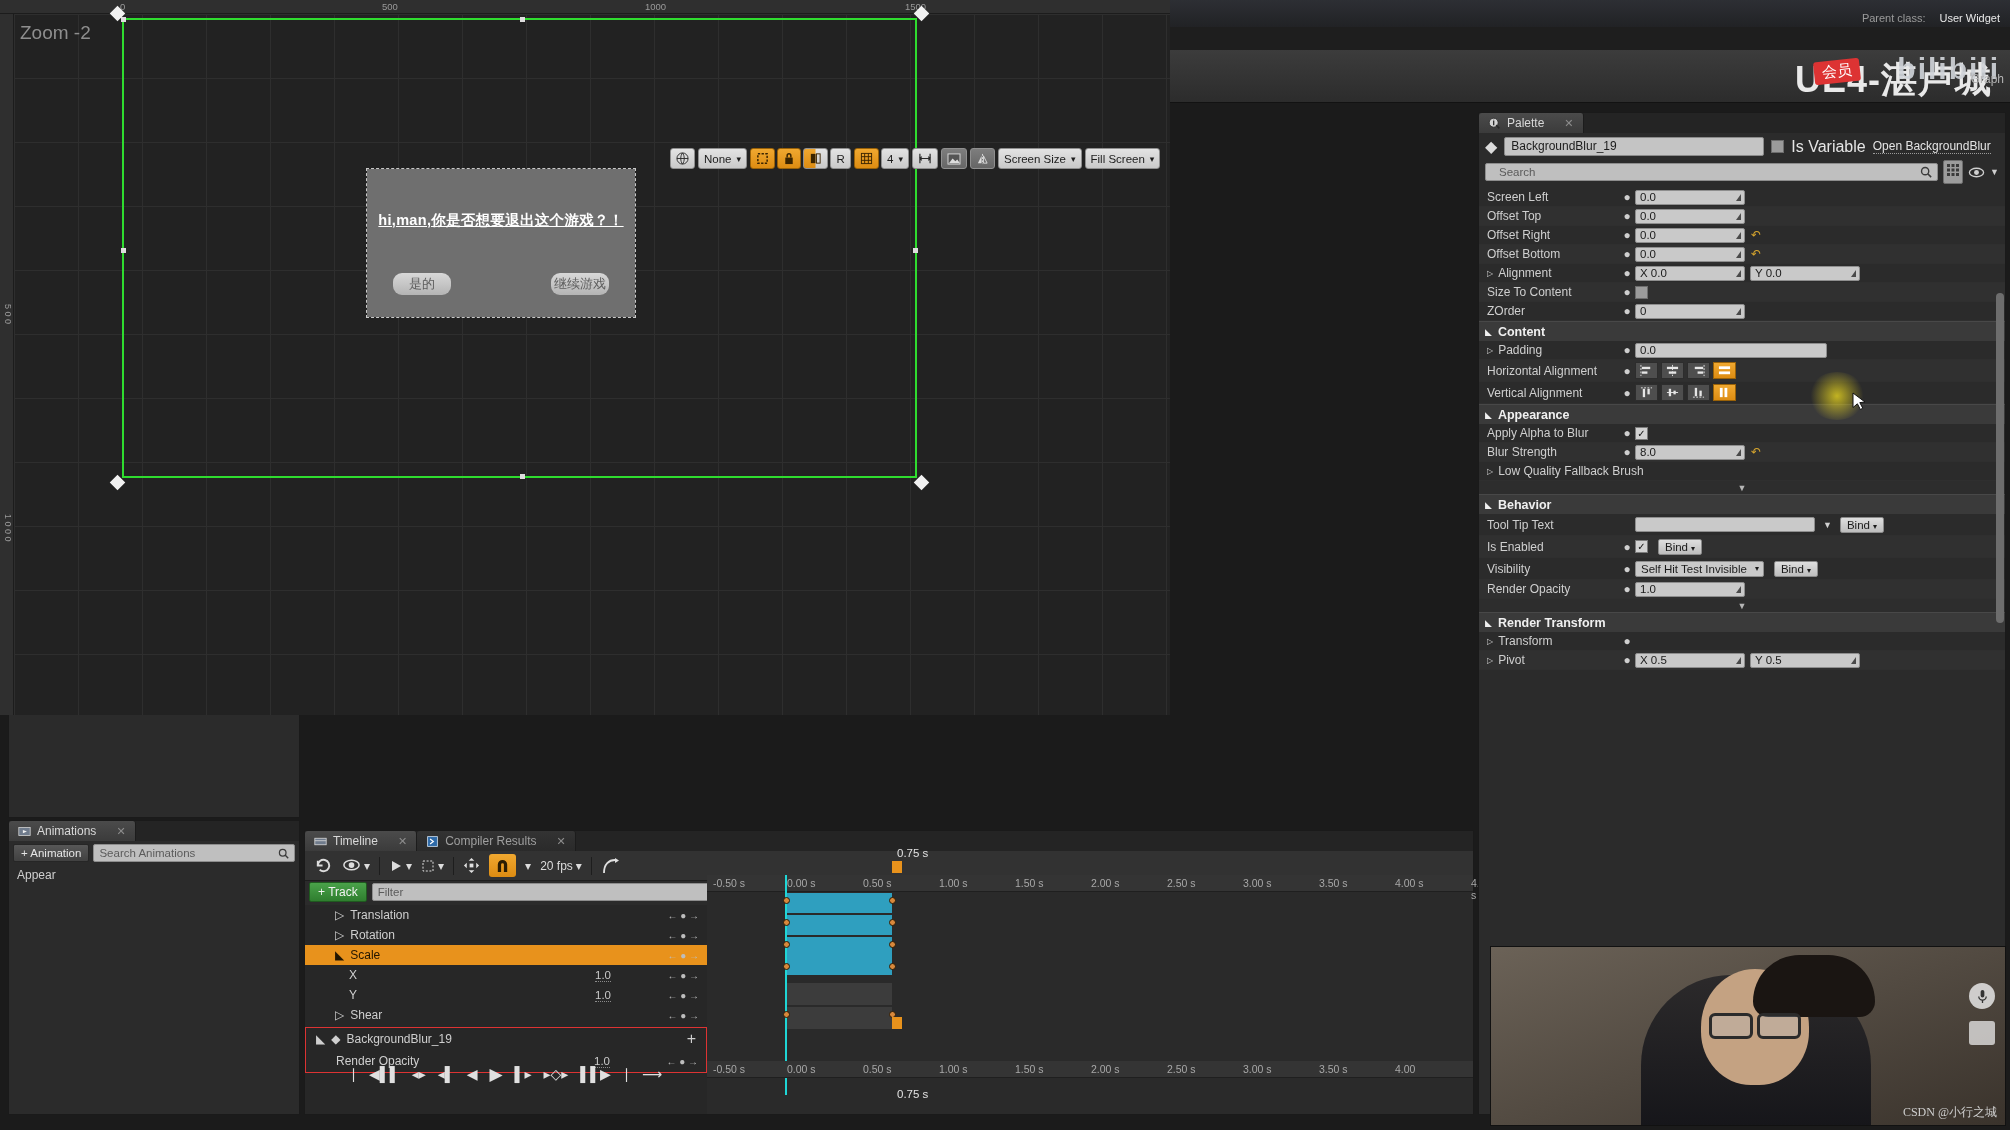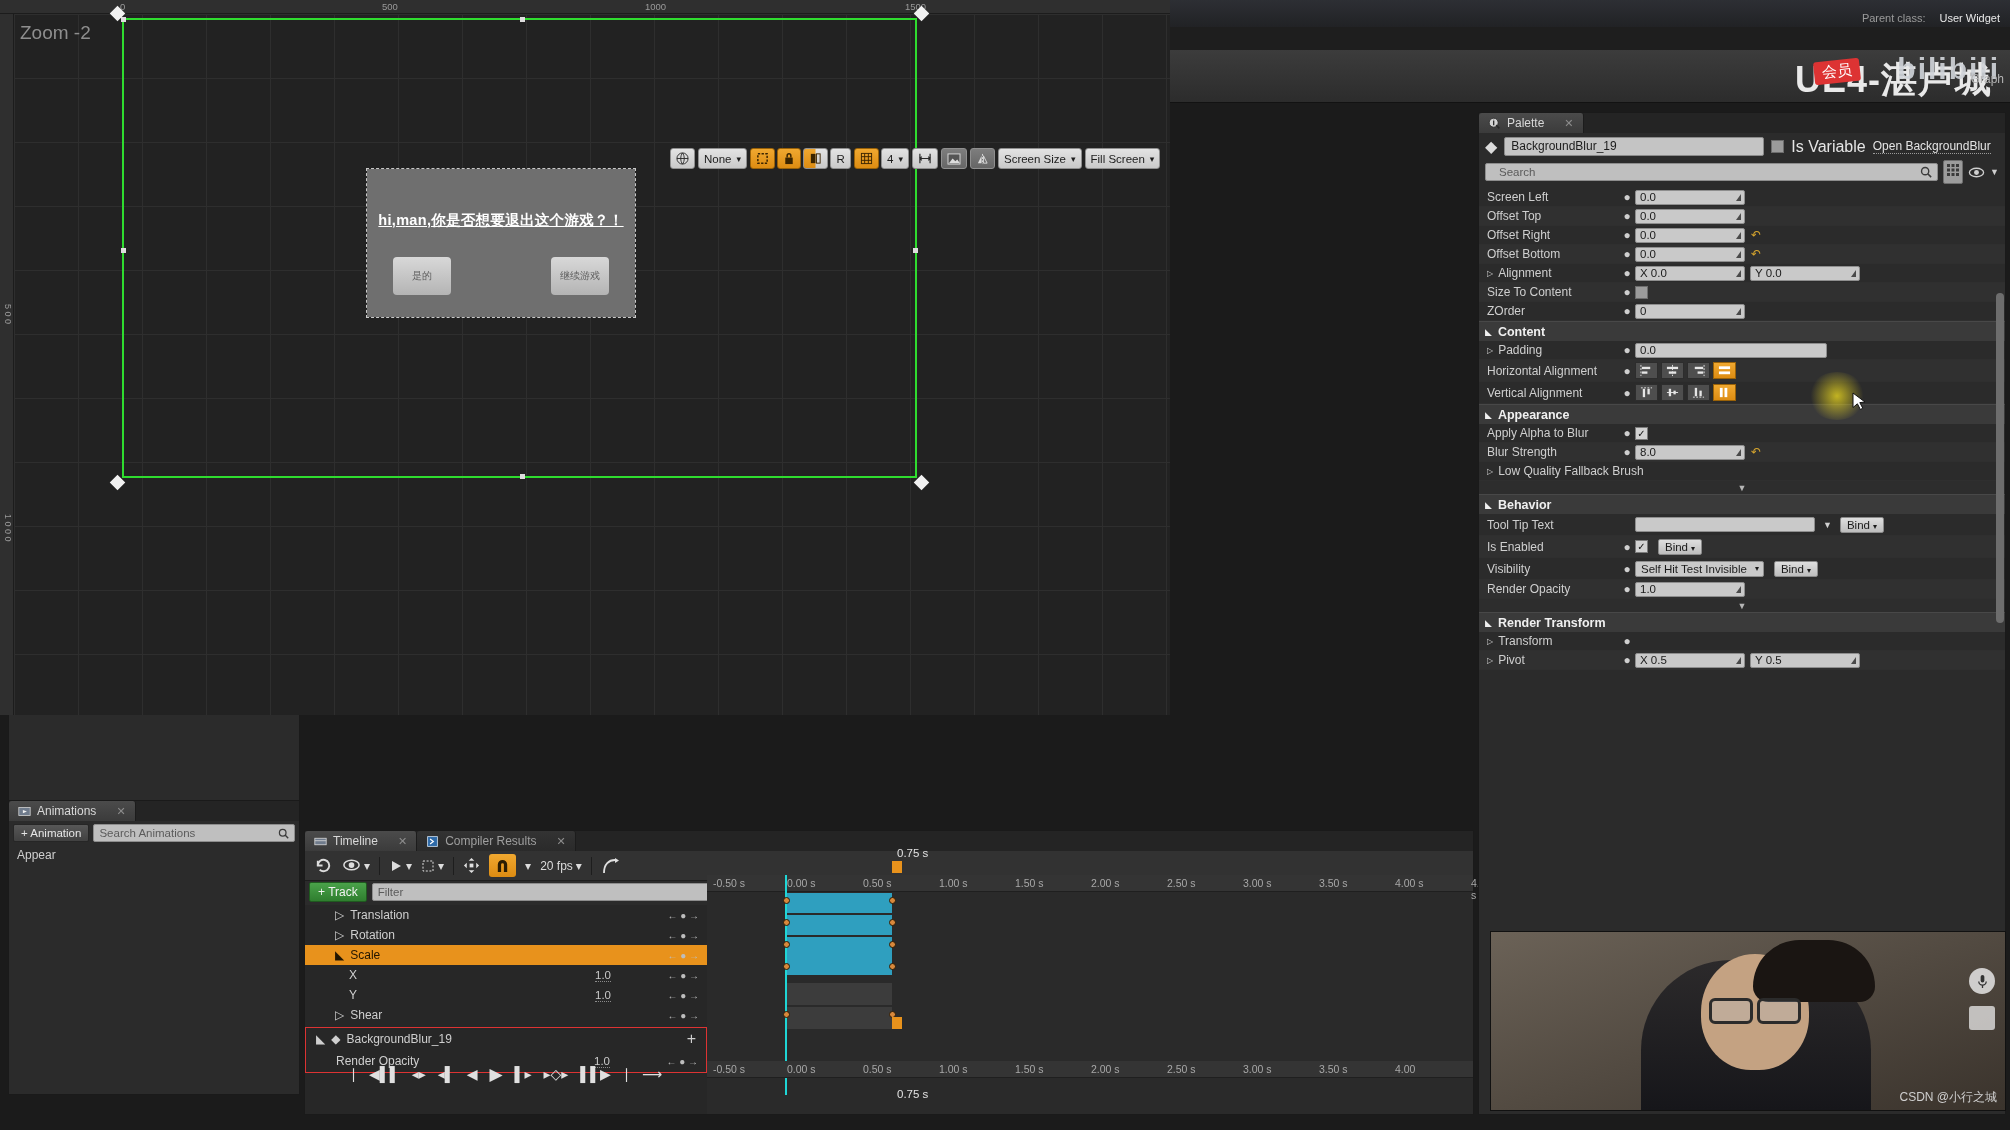--- a/index.html
+++ b/index.html
@@ -87,21 +87,21 @@
   #hierarchy { left:8px; top:466px; width:292px; height:352px; }
   .hrow { height:16.5px; display:flex; align-items:center; font-size:12px; color:#d0d0d0;
       padding-right:6px; white-space:nowrap; }
   .hrow.sel { background:#5f5f5f; }
   .hrow .tw { width:11px; font-size:8px; color:#c4c4c4; text-align:center; }
   .hrow .hi { width:14px; display:inline-flex; justify-content:center; }
   .hrow .eyecol { margin-left:auto; display:flex; gap:7px; align-items:center; }
   .hrow .eyecol svg { width:11px; height:11px; }
 
   
-  #animations { left:8px; top:800px; width:292px; height:295px; }
+  #animations { left:8px; top:820px; width:292px; height:295px; }
   .animbar { display:flex; align-items:center; gap:4px; padding:3px 4px; }
   .animadd { background:linear-gradient(#575757,#414141); border:1px solid #262626;
       border-radius:2px; font-size:11.5px; color:#e6e6e6; padding:2px 7px; }
   .animsearch { flex:1; height:18px; background:#bfbfbf; border:1px solid #8d8d8d;
       border-radius:2px; display:flex; align-items:center; padding:0 5px; }
   .animsearch span { font-size:11.5px; color:#5b5b5b; flex:1; }
   .animitem { font-size:12px; color:#cfcfcf; padding:3px 8px; }
 
   
   #designer { left:304px; top:112px; width:1170px; height:715px;
@@ -135,23 +135,23 @@
   .hndl { position:absolute; width:11px; height:11px; background:#f2f2f2;
       transform:rotate(45deg); }
   .mhandle { position:absolute; width:5px; height:5px; background:#dedede; }
   .previewbox { position:absolute; left:367px; top:169px; width:268px; height:148px;
       background:#6f6f6f; outline:1px dashed #c9c9c9; display:flex; flex-direction:column;
       align-items:center; }
   .previewbox .msg { margin-top:42px; font-size:14.5px; font-weight:bold; color:#fff;
       letter-spacing:.3px;text-decoration:underline; }
   .pvbtns { position:absolute; bottom:22px; left:0; right:0; display:flex;
       justify-content:space-between; padding:0 26px; }
-  .pvbtn { background:linear-gradient(#d8d8d8,#b4b4b4); border-radius:4px; width:58px;
-      height:38px; display:flex; align-items:center; justify-content:center;
-      font-size:10px; color:#5e5e5e; }
+  .pvbtn { background:linear-gradient(#d8d8d8,#b4b4b4); border-radius:9px; width:58px;
+      height:22px; display:flex; align-items:center; justify-content:center;
+      font-size:13px; color:#5e5e5e; }
   .devinfo { position:absolute; left:22px; top:475px; font-size:15.5px; color:#8c8c8c;
       line-height:21px; font-weight:bold; }
 
   
   #timeline { left:304px; top:830px; width:1170px; height:285px; }
   .tlbar { display:flex; align-items:center; gap:9px; height:30px; padding:0 9px;
       background:#323232; border-bottom:1px solid #1d1d1d; }
   .tlbar .sep { width:1px; height:18px; background:#1d1d1d; }
   .tlbtn { display:flex; align-items:center; gap:3px; color:#dcdcdc; font-size:12px; }
   .tlbtn.mag { background:linear-gradient(#f0a830,#dd8c12); border-radius:3px;
@@ -229,23 +229,23 @@
   .combo { background:#c9c9c9; border:1px solid #8e8e8e; border-radius:2px; height:16px;
       font-size:11.5px; color:#1b1b1b; padding:0 16px 0 5px; display:flex;
       align-items:center; position:relative; }
   .combo:after { content:"\25BE"; position:absolute; right:4px; font-size:8px; }
   .expandrow { height:13px; display:flex; align-items:center; justify-content:center;
       background:#2d2d2d; color:#b5b5b5; font-size:9px; }
   .dscroll { position:absolute; right:1px; top:180px; width:8px; height:330px;
       background:#6d6d6d; border-radius:4px; }
 
   
-  .webcam { position:absolute; right:4px; bottom:19px; width:516px; height:180px;
+  .webcam { position:absolute; right:4px; bottom:4px; width:516px; height:180px;
       background:linear-gradient(160deg,#6b6257,#3a332c); border:1px solid #111;
-      overflow:hidden; }
+      overflow:hidden;font-family:Liberation Serif, serif; }
   .wc-person { position:absolute; left:150px; bottom:0; width:230px; height:150px;
       background:linear-gradient(#2c2a2b,#16161a); border-radius:90px 90px 0 0; }
   .wc-head { position:absolute; left:60px; top:-6px; width:108px; height:116px;
       background:#c4a282; border-radius:50% 50% 46% 46%; }
   .wc-hair { position:absolute; left:52px; top:-14px; width:122px; height:62px;
       background:#1a1512; border-radius:60px 60px 20px 20px; }
   .wc-glass { position:absolute; top:44px; width:44px; height:26px;
       border:3px solid #2b2b2b; border-radius:6px; background:rgba(180,200,220,.25); }
   .wc-watermark { position:absolute; right:8px; bottom:4px; font-size:12px; color:#cfcfcf; }
   .wc-ctrl { position:absolute; right:10px; top:36px; width:26px; height:26px;

